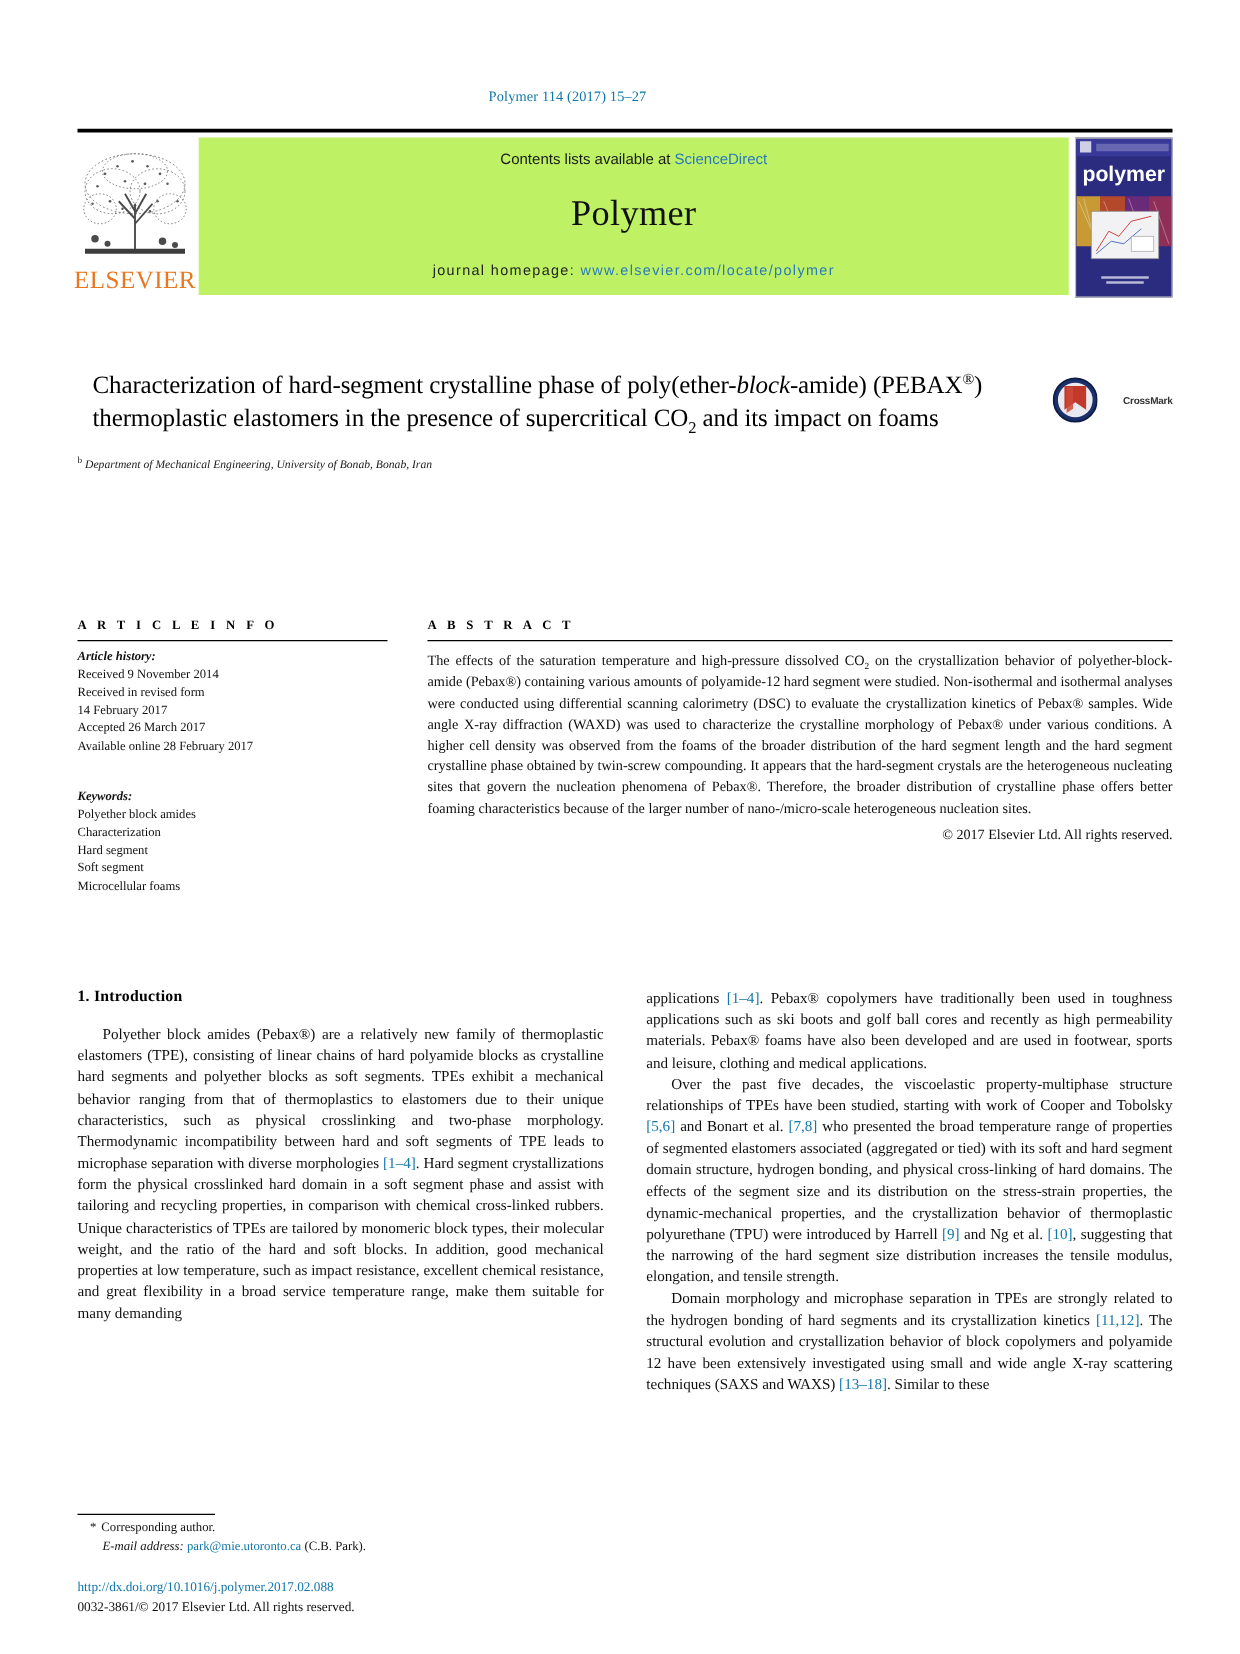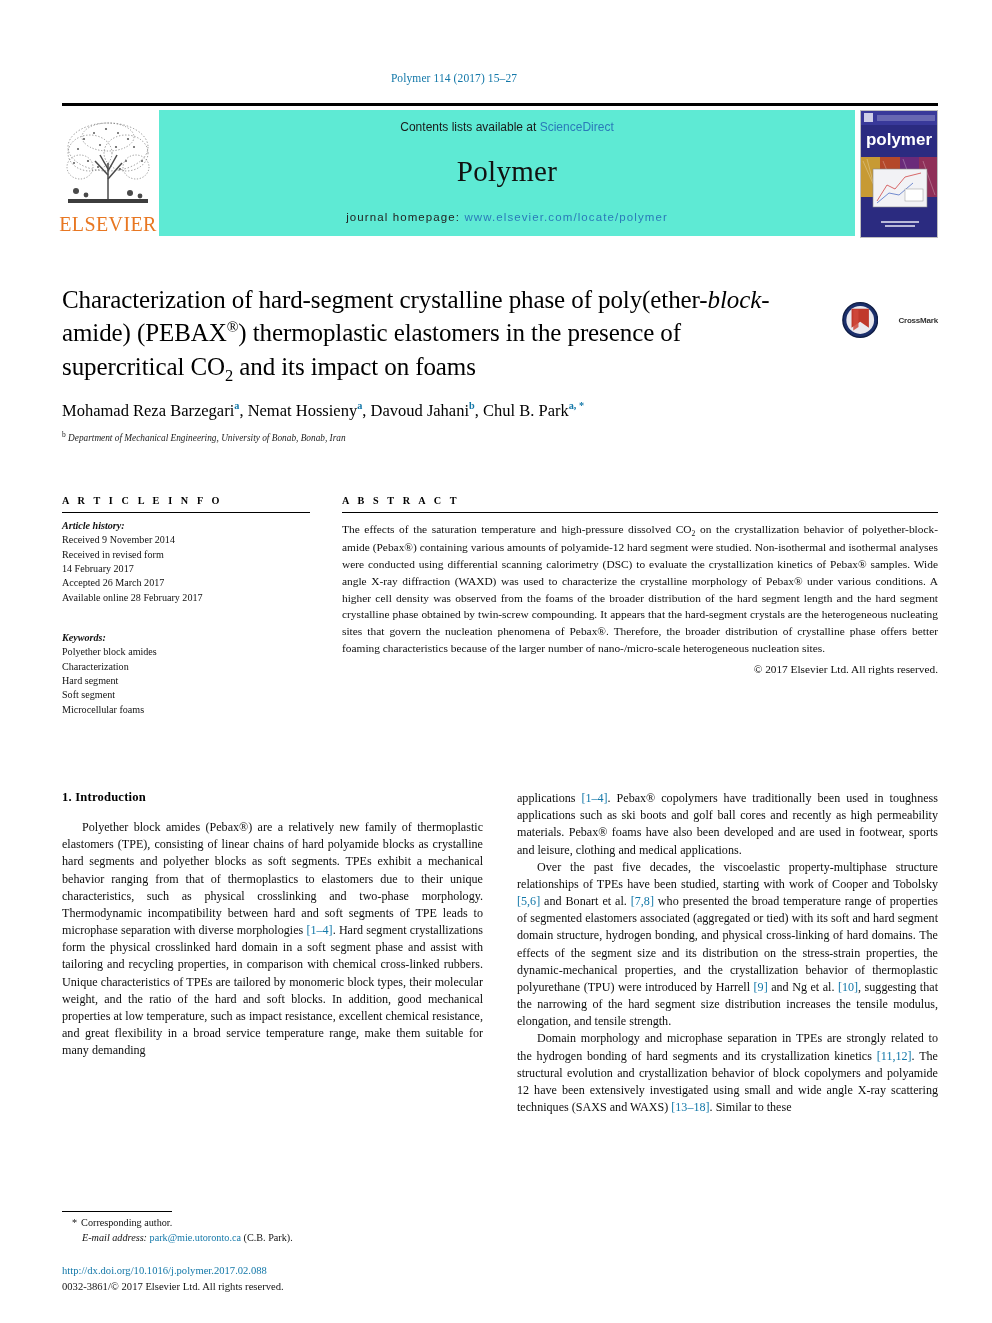--- a/index.html
+++ b/index.html
@@ -48,21 +48,21 @@
   .elsevier-word {
     font-family: "Liberation Serif", serif;
     color: #e87722;
     font-size: 20px;
     letter-spacing: .4px;
     line-height: 1;
     margin-top: 1px;
   }
   .sd-banner {
     flex: 1 1 auto;
-    background: #5eead4;
+    background: #bef264;
     margin-left: 5px; margin-right: 5px;
     display: flex; flex-direction: column;
     align-items: center; justify-content: space-between;
     padding: 10px 0 13px 0;
   }
   .sd-line1 { font-family: "Liberation Sans", sans-serif; font-size: 12px; color: #1a1a1a; }
   .sd-link { color: #2a7ab9; }
   .sd-title {
     font-family: "Liberation Serif", serif;
     font-size: 29px; color: #111; letter-spacing: .3px; margin-top: -2px;
@@ -87,25 +87,25 @@
     position: absolute; right: 0; top: 14px;
     width: 96px; height: 46px;
     display: flex; align-items: center; gap: 20px;
   }
   .crossmark-label {
     font-family: "Liberation Sans", sans-serif;
     font-size: 8px; font-weight: bold; color: #333; letter-spacing: -.2px;
   }
   .paper-title {
     font-family: "Liberation Serif", serif;
-    font-size: 25px;
+    font-size: 20px;
     line-height: 1.33;
     font-weight: normal;
     color: #000;
-    margin: 0;
+    margin: 12px;
     width: 745px;
     letter-spacing: -.1px;
   }
   .paper-title i { font-style: italic; }
   sup.reg { font-size: .62em; vertical-align: super; }
   sub.sub { font-size: .66em; vertical-align: sub; }
 
   .authors {
     margin-top: 14px;
     font-family: "Liberation Serif", serif;
@@ -331,26 +331,20 @@
         <circle cx="21" cy="21" r="20" fill="none" stroke="#0e1c44" stroke-width="1.6"></circle>
       </svg>
       <span class="crossmark-label">CrossMark</span>
     </div>
 
     <h1 class="paper-title">
       <span>Characterization of hard-segment crystalline phase of poly(ether-</span><i>block</i><span>-amide) (PEBAX</span><sup class="reg">®</sup><span>) thermoplastic elastomers in the presence of</span>
       <span>supercritical CO</span><sub class="sub">2</sub><span> and its impact on foams</span>
     </h1>
 
-    <div class="authors">
-      <span>Mohamad Reza Barzegari</span><sup>a</sup>,
-      <span>Nemat Hossieny</span><sup>a</sup>,
-      <span>Davoud Jahani</span><sup>b</sup>,
-      <span>Chul B. Park</span><sup class="star">a, *</sup>
-    </div>
 
     <div class="affils">
       <div><sup>b</sup> <span>Department of Mechanical Engineering, University of Bonab, Bonab, Iran</span></div>
     </div>
   </div>
 
   <div class="band">
     <div class="band-inner">
 
       <div class="col-info">

